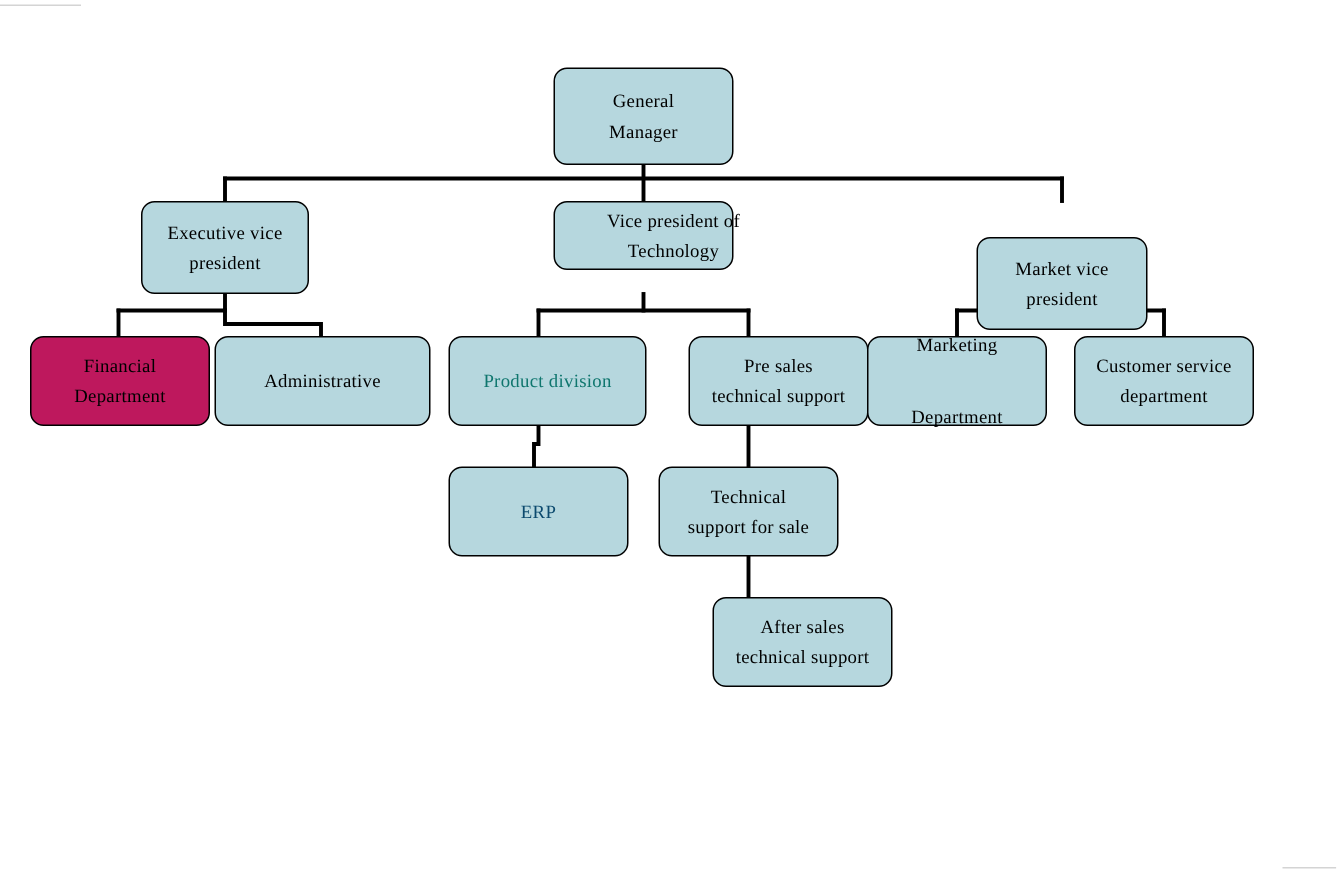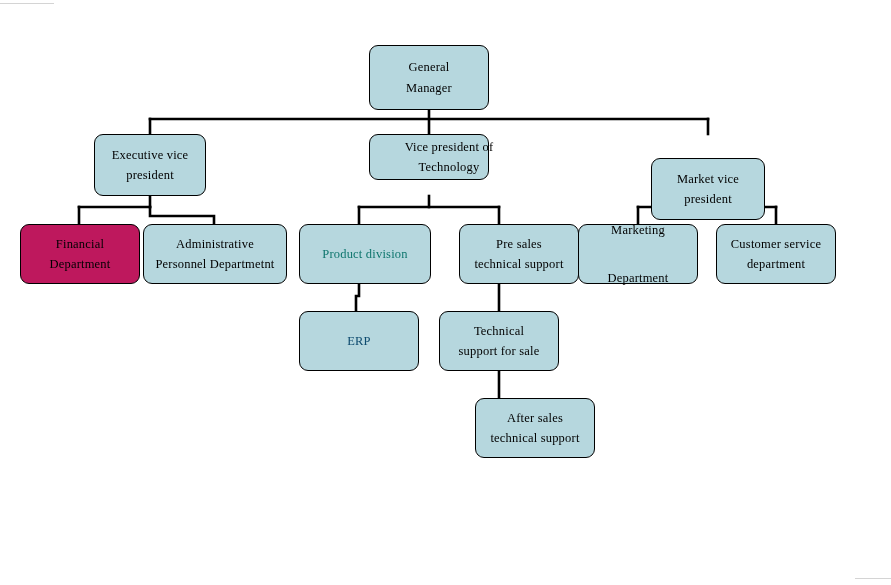--- a/index.html
+++ b/index.html
@@ -105,21 +105,20 @@
       <div class="node" style="left: 651px; top: 134px; width: 114px; height: 62px; background: rgb(182, 215, 222); border-color: rgb(0, 0, 0); color: rgb(0, 0, 0); margin-top: 24px;">
         <span class="line">Market vice</span>
         <span class="line">president</span>
       </div>
       <div class="node" style="left: 20px; top: 224px; width: 120px; height: 60px; background: #be185d; border-color: rgb(0, 0, 0); color: rgb(0, 0, 0);">
         <span class="line">Financial</span>
         <span class="line">Department</span>
       </div>
       <div class="node" style="left: 143px; top: 224px; width: 144px; height: 60px; background: rgb(182, 215, 222); border-color: rgb(0, 0, 0); color: rgb(0, 0, 0);">
         <span class="line">Administrative</span>
-        <span class="line">Personnel Departmetnt</span>
       </div>
       <div class="node" style="left: 299px; top: 224px; width: 132px; height: 60px; background: rgb(182, 215, 222); border-color: rgb(0, 0, 0); color: #0f766e;">
         <span class="line">Product division</span>
       </div>
       <div class="node" style="left: 439px; top: 224px; width: 120px; height: 60px; background: rgb(182, 215, 222); border-color: rgb(0, 0, 0); color: rgb(0, 0, 0); margin-left: 20px;">
         <span class="line">Pre sales</span>
         <span class="line">technical support</span>
       </div>
       <div class="node" style="left: 578px; top: 224px; width: 120px; height: 60px; background: rgb(182, 215, 222); border-color: rgb(0, 0, 0); color: rgb(0, 0, 0); gap: 28px;">
         <span class="line">Marketing</span>

